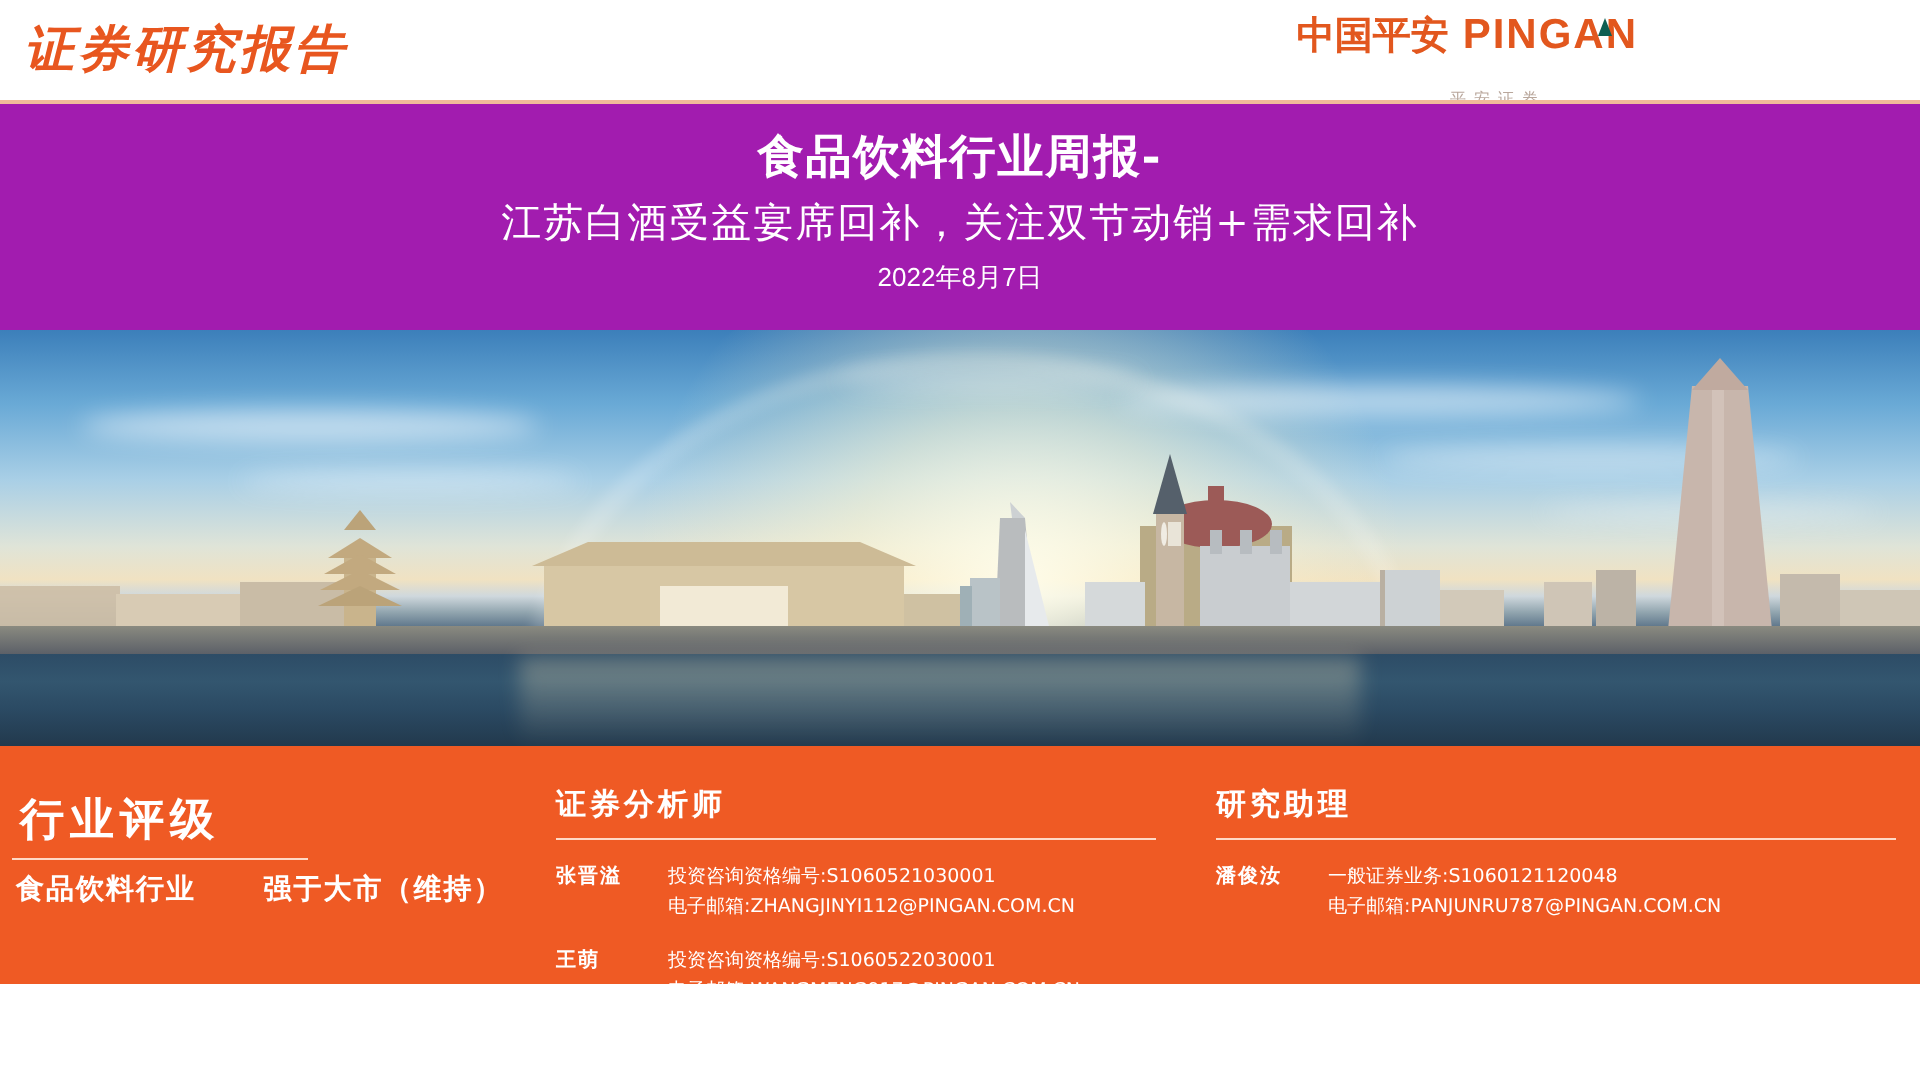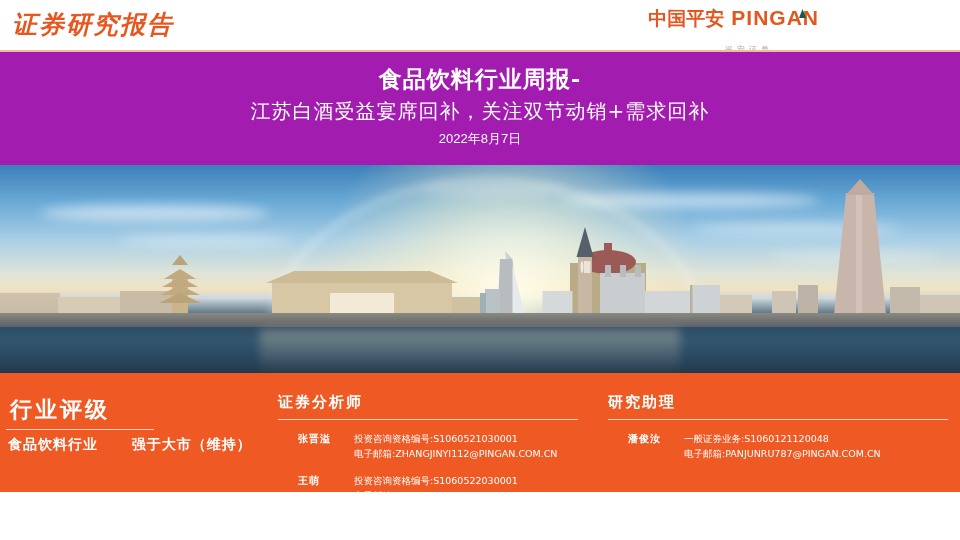--- a/index.html
+++ b/index.html
@@ -131,21 +131,21 @@
   .rating-line .sep{display:inline-block;width:22px;}
 
   .col{position:absolute;top:20px;}
   .col.analysts{left:278px;width:300px;}
   .col.assistants{left:608px;width:340px;}
   .col-title{
     font-family:"DejaVu Serif","Liberation Serif",serif;
     font-weight:bold;font-size:15px;letter-spacing:2px;color:#ffffff;
   }
   .col-rule{margin-top:7px;height:1px;background:#ffd9c6;}
-  .person{margin-top:11px;margin-left:20px;}
+  .person{margin-top:11px;}
   .person-row{
     display:flex;align-items:baseline;
     font-family:"DejaVu Sans","Liberation Sans",sans-serif;
     font-size:9.5px;color:#ffffff;white-space:nowrap;line-height:1.5;
   }
   .person-name{
     font-family:"DejaVu Serif","Liberation Serif",serif;
     font-weight:bold;font-size:10px;width:56px;flex:0 0 56px;letter-spacing:1px;
   }
   .person-val{letter-spacing:0px;}

